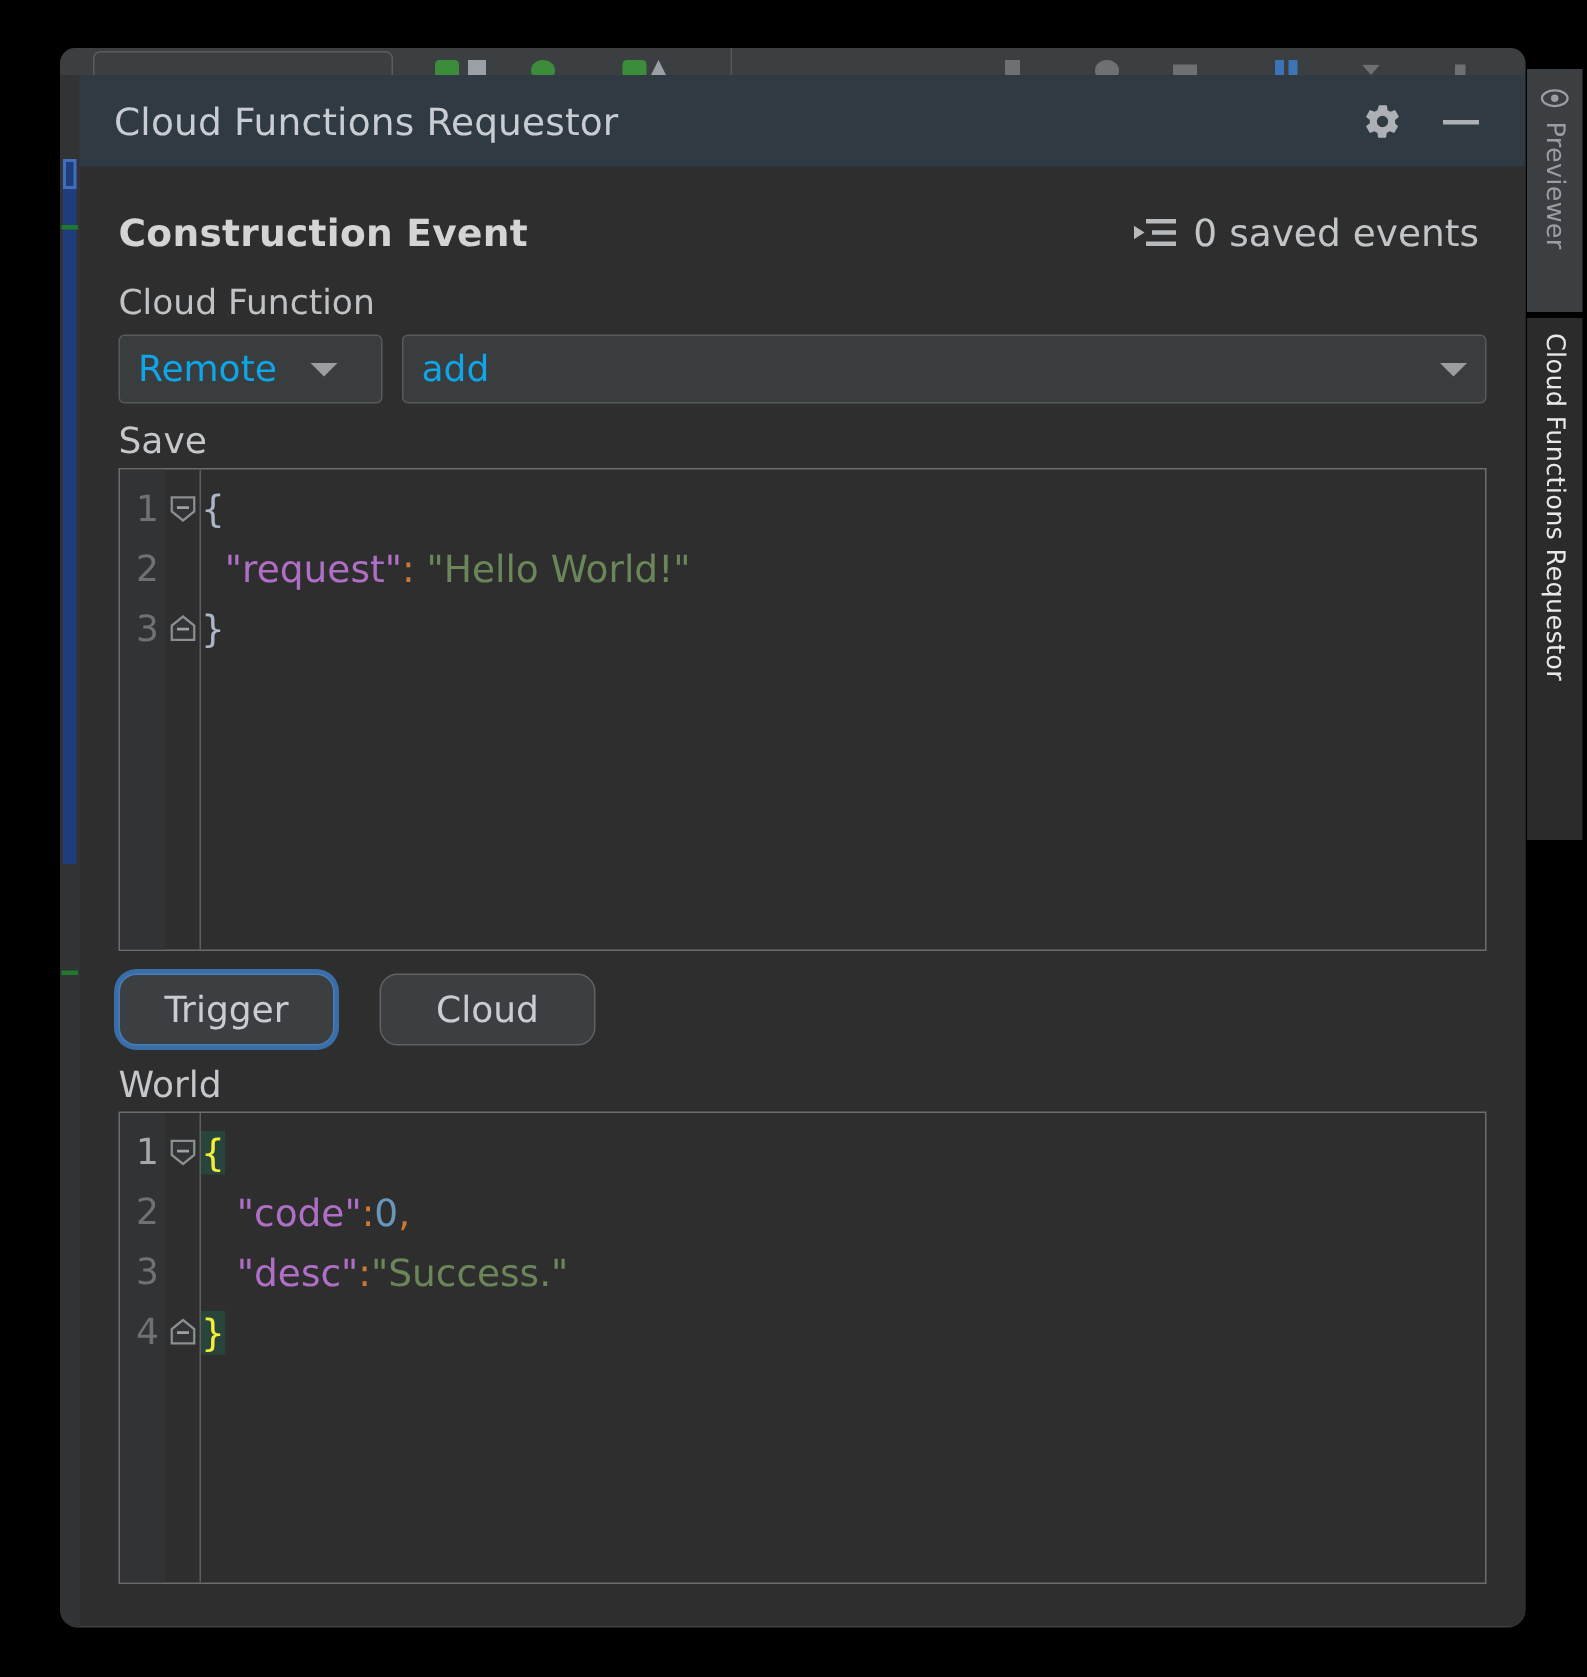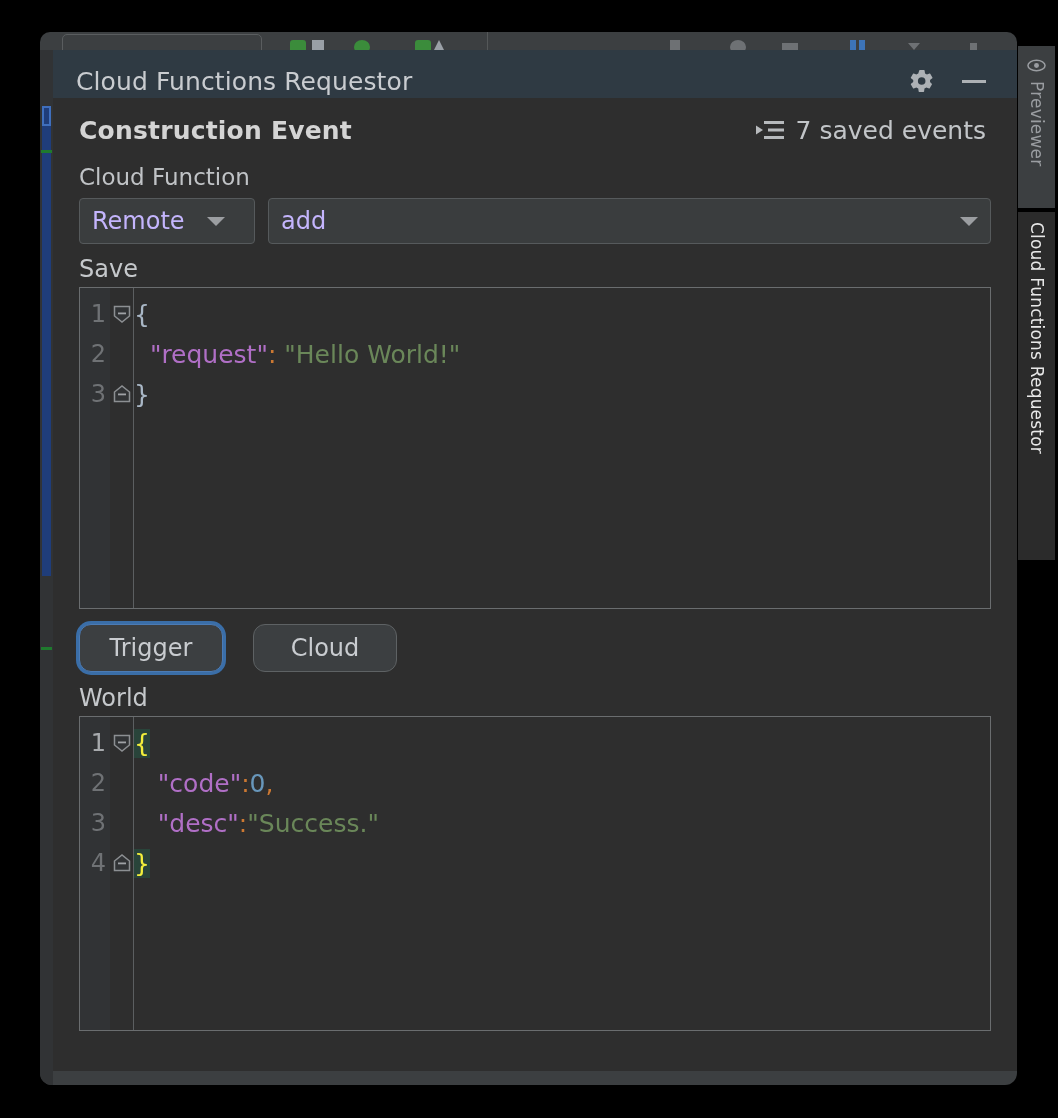--- a/index.html
+++ b/index.html
@@ -125,24 +125,24 @@
     display: flex;
     align-items: center;
     gap: 24px;
     padding-right: 28px;
   }
   .tb-btn { cursor: default; display: flex; align-items: center; justify-content: center; }
 
   
   .panel-body {
     position: absolute;
-    left: 13px; top: 48px;
+    left: 13px; top: 61px;
     width: 964px; height: 973px;
     background: #2e2e2e;
-    padding: 0 26px;
+    padding: 12px 26px;
   }
 
   .section-head {
     display: flex;
     align-items: center;
     height: 58px;
     padding-top: 6px;
   }
   .section-title {
     font-size: 25px;
@@ -179,21 +179,21 @@
     border: 1px solid #565a5c;
     border-radius: 4px;
     height: 46px;
     display: flex;
     align-items: center;
     padding: 0 12px;
     cursor: default;
   }
   .select-box.env { width: 176px; }
   .select-box.func { flex: 1; justify-content: space-between; }
-  .select-value { font-size: 24px; color: #c4b5fd; white-space: nowrap; }
+  .select-value { font-size: 24px; color: #0ea5e9; white-space: nowrap; }
   .caret {
     margin-left: auto;
     width: 0; height: 0;
     border-left: 9px solid transparent;
     border-right: 9px solid transparent;
     border-top: 9px solid #9b9ea1;
   }
   .select-box.env .caret { margin-left: 22px; }
 
   
@@ -371,21 +371,21 @@
         <div class="section-title">Construction Event</div>
         <div class="saved-events">
           <span>
             <svg width="30" height="24" viewBox="0 0 30 24">
               <rect x="9" y="3" width="20" height="3" fill="#b7babd"></rect>
               <rect x="13" y="10.5" width="16" height="3" fill="#b7babd"></rect>
               <rect x="9" y="18" width="20" height="3" fill="#b7babd"></rect>
               <path d="M8 12 L1 7.5 L1 16.5 Z" fill="#b7babd"></path>
             </svg>
           </span>
-          <span class="saved-events-text">7 saved events</span>
+          <span class="saved-events-text">0 saved events</span>
         </div>
       </div>
 
       <div class="labels-row">
         <span class="lbl">Cloud Function</span>
       </div>
 
       <div class="selects-row">
         <div class="select-box env">
           <span class="select-value">Remote</span>

